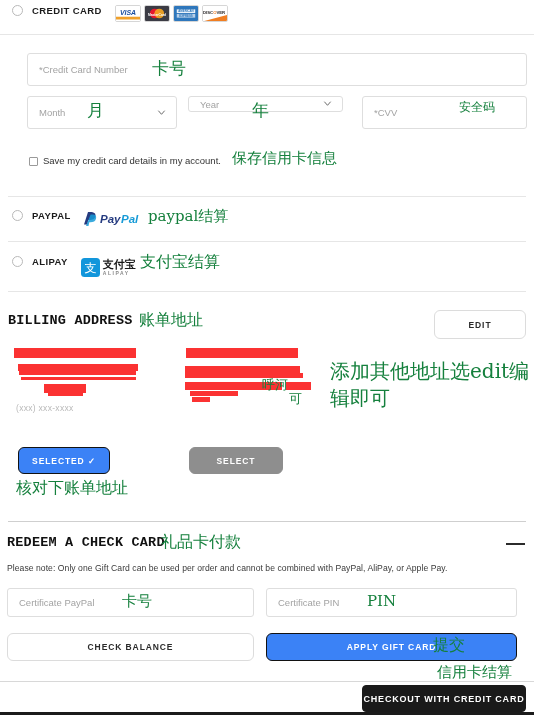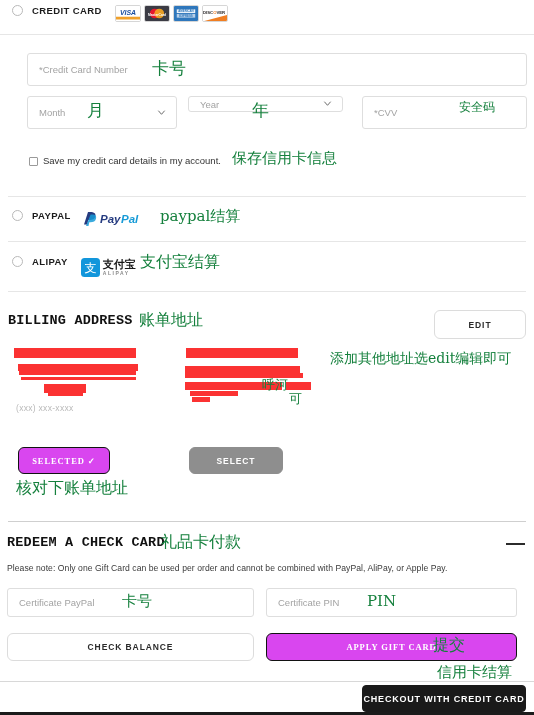--- a/index.html
+++ b/index.html
@@ -80,21 +80,21 @@
     letter-spacing: .2px;
   }
 
   
   .btn {
     position: absolute; display: flex; align-items: center; justify-content: center;
     font-size: 8.5px; font-weight: bold; letter-spacing: .9px;
     border-radius: 6px; cursor: pointer;
   }
   .btn-outline { border: 1px solid #dcdcdc; background: #fff; color: #2b2b2b; }
-  .btn-dark { background: #d946ef; color: #fff; border: 1px solid #121212; font-family: Liberation Serif, serif; }
+  .btn-dark { background: #3b82f6; color: #fff; border: 1px solid #121212; }
   .btn-gray { background: #8e8e8e; color: #fff; border: 1px solid #8e8e8e; }
   .btn-checkout {
     background: #1a1a1a; color: #fff; border: 1px solid #1a1a1a;
     border-radius: 4px; font-size: 9px; letter-spacing: .8px;
   }
 
   
   .redact { position: absolute; background: #fb3232; }
 
   .note {
@@ -192,21 +192,21 @@
     <div class="pm-label">PAYPAL</div>
     <div style="margin-left:13px;">
       <svg width="59" height="16" viewBox="0 0 59 16">
         <path d="M4 2 C9 2 12 2.4 11.4 6 C10.9 9.2 8.3 10 5.4 10 L4.2 10 L3.3 14.6 L0 14.6 Z" fill="#253b80"></path>
         <path d="M6.6 4.6 C10.5 4.6 12.6 5 12.1 8.2 C11.6 11.2 9.2 12.2 6.4 12.2 L5.3 12.2 L4.5 16 L2 16 Z" fill="#179bd7" opacity="0.85"></path>
         <text x="16" y="12.5" font-family="Liberation Sans, sans-serif" font-size="11.5" font-weight="bold" font-style="italic" fill="#253b80">Pay</text>
         <text x="37" y="12.5" font-family="Liberation Sans, sans-serif" font-size="11.5" font-weight="bold" font-style="italic" fill="#179bd7">Pal</text>
       </svg>
     </div>
   </div>
-  <div class="anno" style="left:160px;top:208px;font-size:15px;">paypal结算</div>
+  <div class="anno" style="left:148px;top:208px;font-size:15px;">paypal结算</div>
 
   <div class="divider inset" style="top:241px;"></div>
 
   <div class="pay-row" style="top:256px;height:22px;">
     <div class="radio"></div>
     <div class="pm-label">ALIPAY</div>
     <div style="margin-left:13px;display:flex;align-items:center;">
       <svg width="19" height="19" viewBox="0 0 19 19">
         <rect width="19" height="19" rx="3.5" fill="#1296db"></rect>
         <text x="9.5" y="14" font-family="DejaVu Sans, sans-serif" font-size="12" fill="#fff" text-anchor="middle">支</text>
@@ -218,21 +218,21 @@
     </div>
   </div>
   <div class="anno" style="left:140px;top:253px;font-size:16px;">支付宝结算</div>
 
   <div class="divider inset" style="top:291px;"></div>
 
   <div class="sec-title" style="left:8px;top:313px;">BILLING ADDRESS</div>
   <div class="anno" style="left:139px;top:311px;font-size:16px;">账单地址</div>
 
   <div class="btn btn-outline" style="left:434px;top:310px;width:92px;height:29px;">EDIT</div>
-  <div class="anno" style="left:330px;top:349px;font-size:14px;width:200px;white-space:normal;line-height:1.35;">添加其他地址选edit编辑即可</div>
+  <div class="anno" style="left:330px;top:358px;font-size:20px;width:200px;white-space:normal;line-height:1.35;">添加其他地址选edit编辑即可</div>
 
   <div>
     <div class="redact" style="left:14px;top:348px;width:122px;height:10px;"></div>
     <div class="redact" style="left:18px;top:364px;width:120px;height:7px;"></div>
     <div class="redact" style="left:19px;top:371px;width:117px;height:4px;"></div>
     <div class="redact" style="left:21px;top:377px;width:115px;height:3px;"></div>
     <div class="redact" style="left:44px;top:384px;width:42px;height:9px;"></div>
     <div class="redact" style="left:48px;top:392px;width:35px;height:4px;"></div>
     <div class="ghost-text" style="left:16px;top:403px;">(xxx) xxx-xxxx</div>
   </div>

